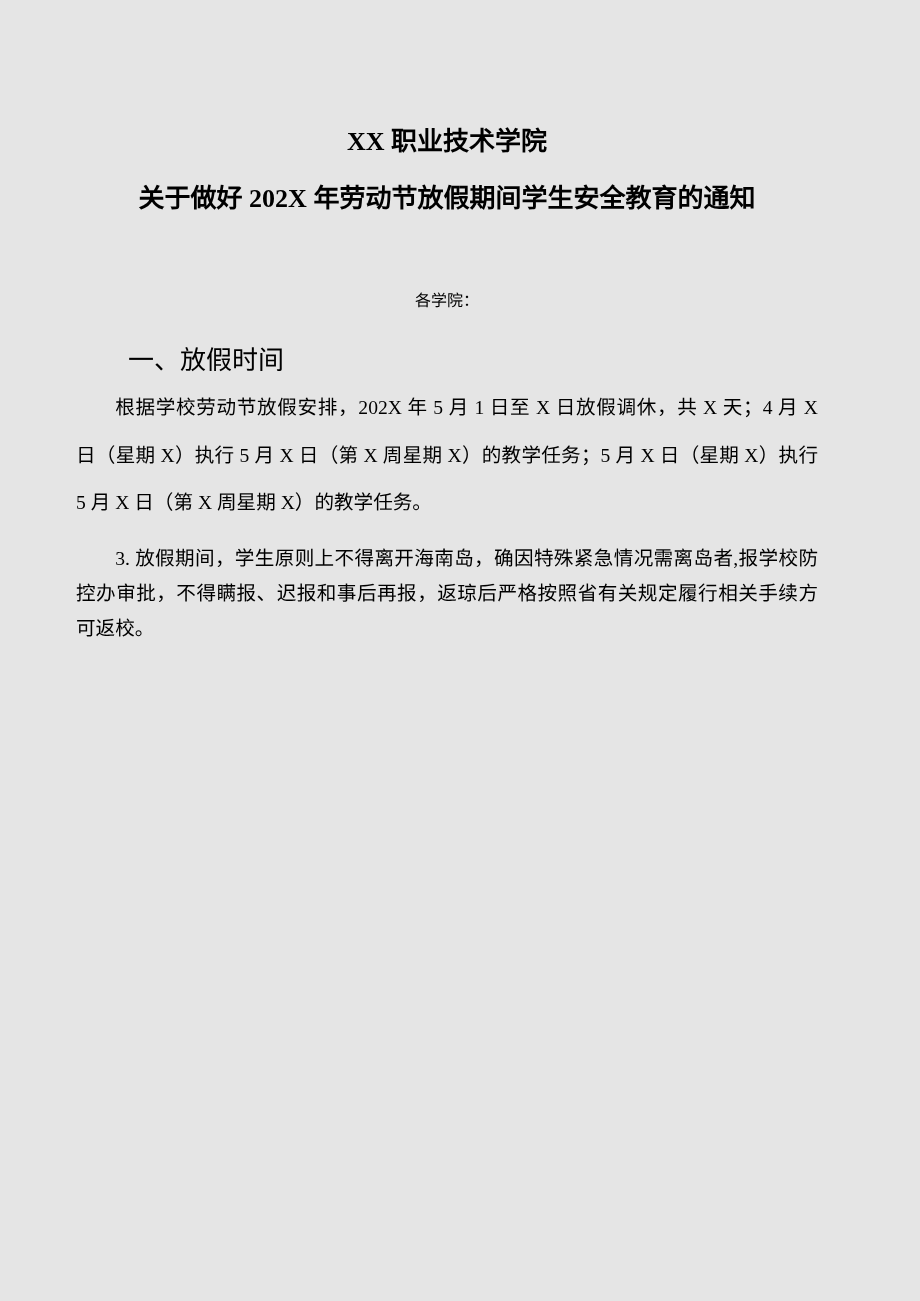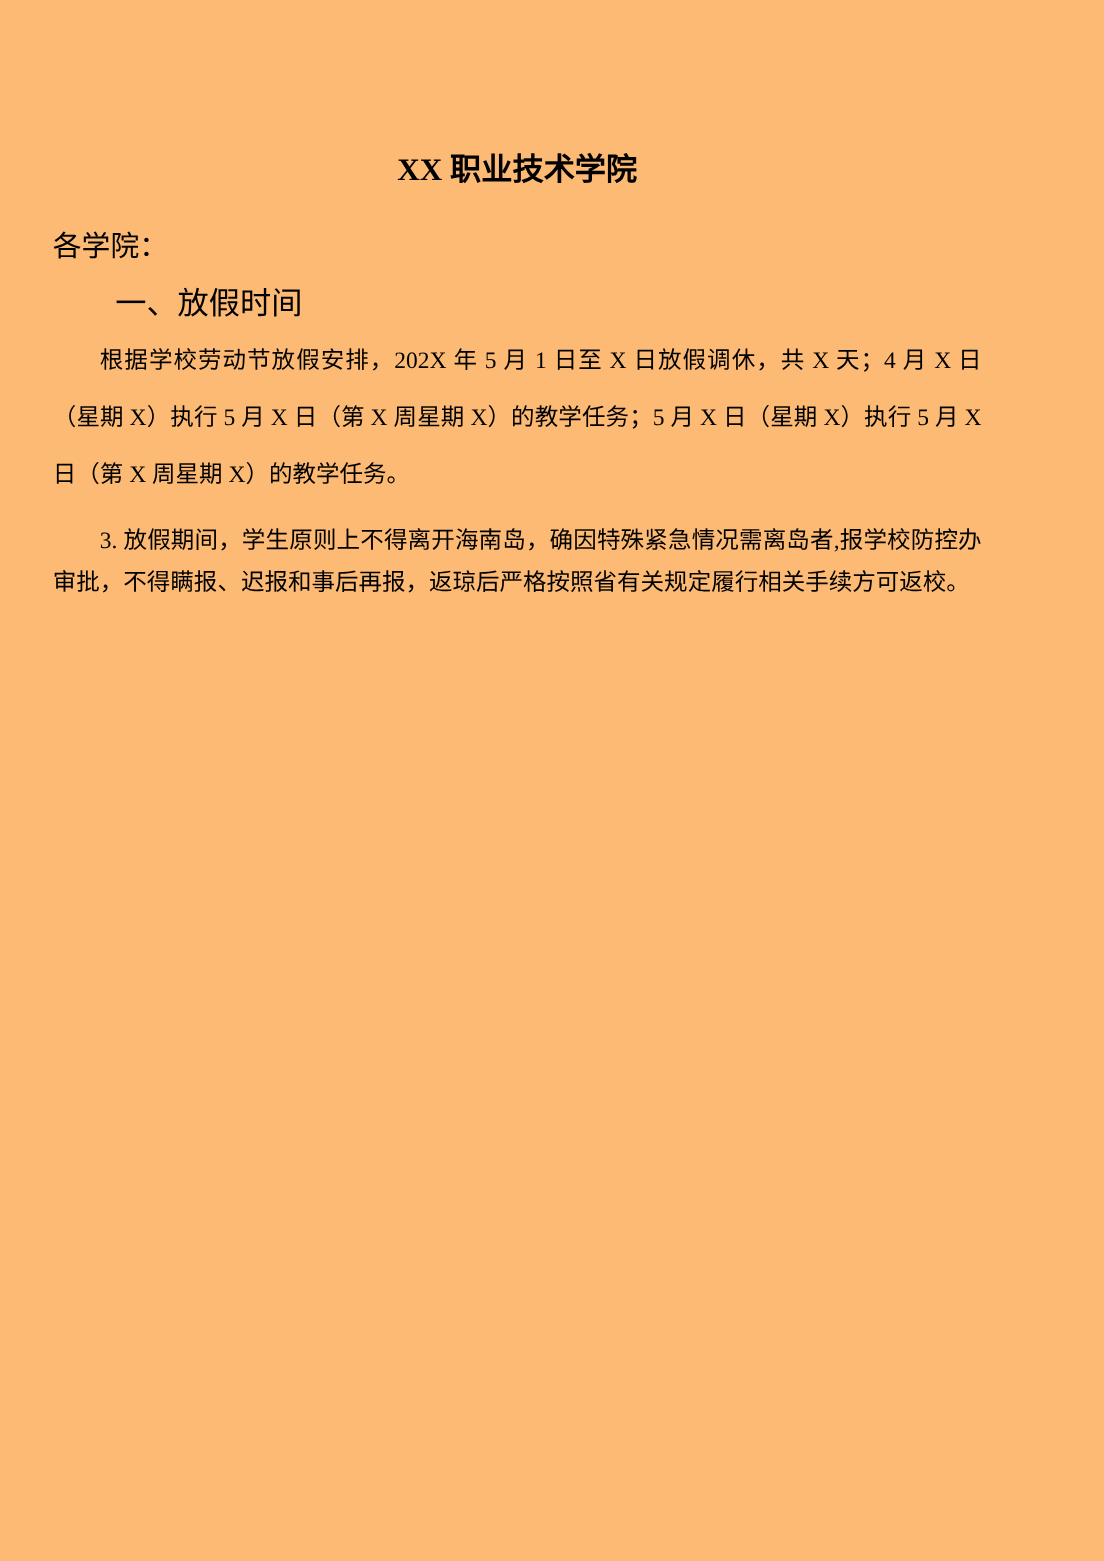--- a/index.html
+++ b/index.html
@@ -5,45 +5,45 @@
   html, body {
     margin: 0;
     padding: 0;
     background: #ffffff;
   }
   .page {
     position: relative;
     width: 920px;
     height: 1301px;
     box-sizing: border-box;
-    padding: 126px 102px 0 44px;
-    background: #fdba74;
+    padding: 126px 102px 0 76px;
+    background: #e5e5e5;
     color: #000000;
     font-family: "Liberation Serif", "DejaVu Serif", serif;
     overflow: hidden;
   }
   .doc-title {
     margin: 0 0 24px 0;
     font-size: 26px;
     font-weight: bold;
     text-align: center;
     line-height: 1.25;
   }
   .doc-subtitle {
     margin: 0 0 62px 0;
     font-size: 26px;
     font-weight: bold;
     text-align: center;
     line-height: 1.25;
   }
   .salutation {
-    margin: 0;
-    font-size: 24px;
+    margin: 12px;
+    font-size: 16px;
     line-height: 47.5px;
-    text-align: left;
+    text-align: center;
   }
   .para {
     margin: 0;
     font-size: 19.6px;
     line-height: 47.5px;
     text-indent: 2em;
     text-align: justify;
   }
   .heading {
     margin: 0;
@@ -60,20 +60,21 @@
     text-indent: 2em;
     text-align: justify;
   }
 </style>
 </head>
 <body>
 
 <div class="page">
   <h1 class="doc-title">XX 职业技术学院</h1>
 
+  <h2 class="doc-subtitle">关于做好 202X 年劳动节放假期间学生安全教育的通知</h2>
 
   <p class="salutation">各学院：</p>
 
 
   <p class="heading">一、放假时间</p>
 
   <p class="para">根据学校劳动节放假安排，202X 年 5 月 1 日至 X 日放假调休，共 X 天；4 月 X 日（星期 X）执行 5 月 X 日（第 X 周星期 X）的教学任务；5 月 X 日（星期 X）执行 5 月 X 日（第 X 周星期 X）的教学任务。</p>
 
 
 

